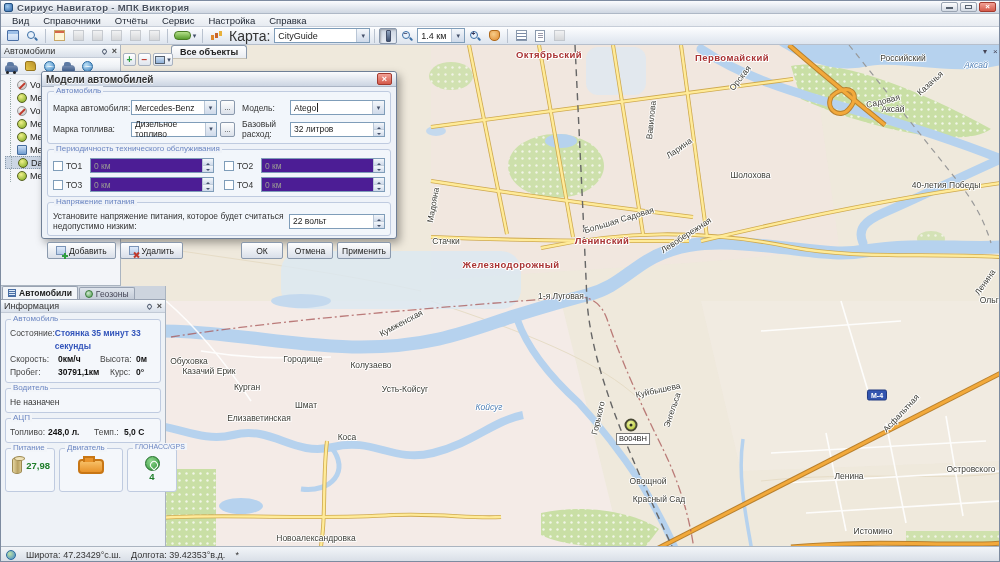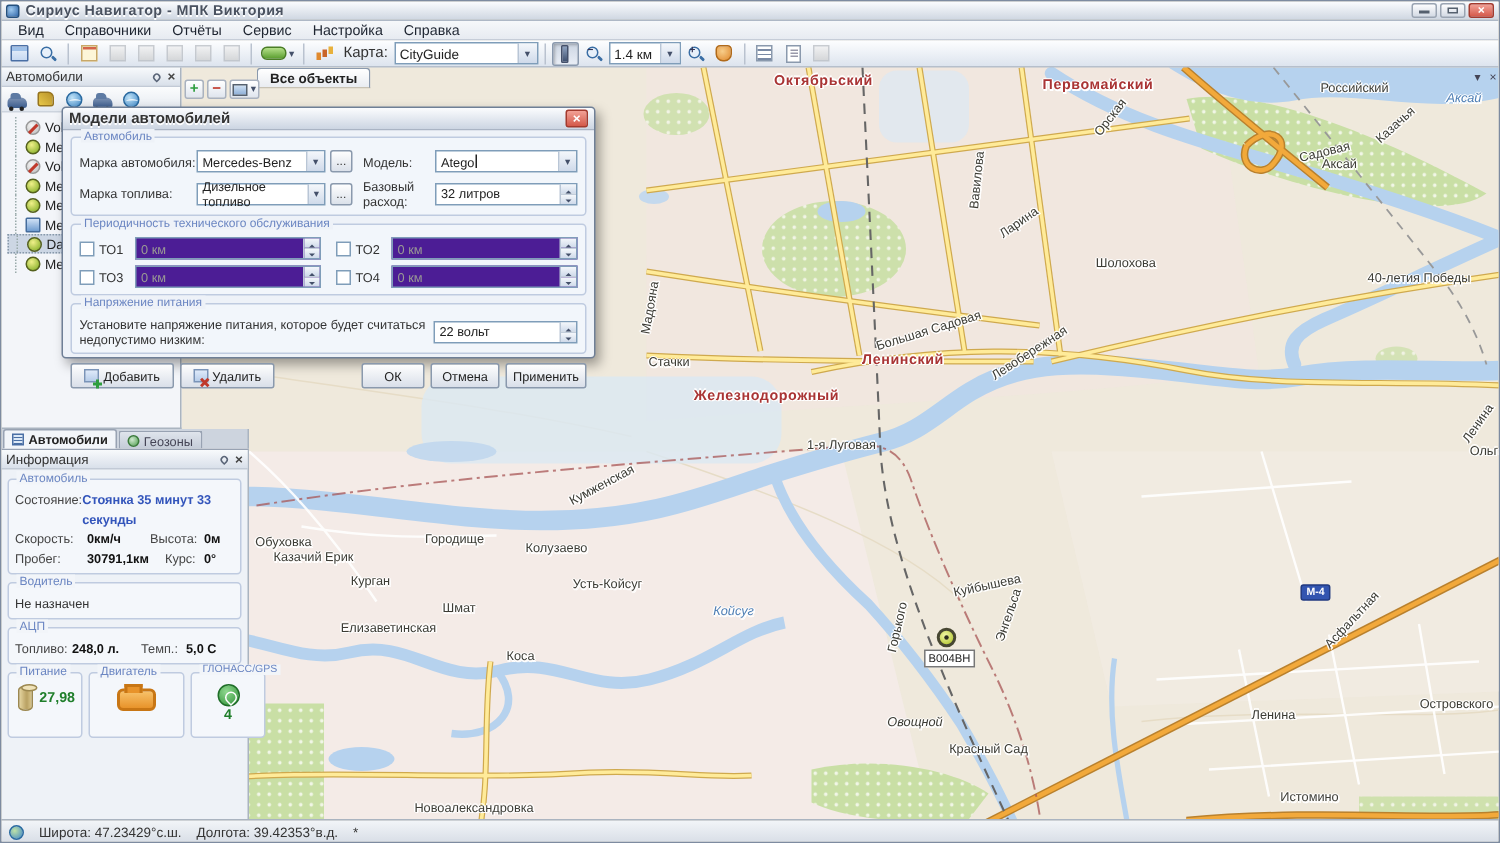--- a/index.html
+++ b/index.html
@@ -29,21 +29,21 @@
   .menu-item{padding:0 7px;font-size:9.5px;color:#1d2430;line-height:13px;}
 
   .toolbar{position:absolute;left:0;top:26px;width:100%;height:18px;z-index:40;
     background:linear-gradient(#fdfeff,#dde4ee);border-bottom:1px solid #b6bfcc;
     display:flex;align-items:center;padding:0 3px;gap:1px;}
   .tbtn{width:18px;height:16px;border:1px solid transparent;border-radius:2px;
     display:flex;align-items:center;justify-content:center;position:relative;}
   .tbtn.pressed{background:linear-gradient(#ccd5e2,#e9eef6);border-color:#8a99ad;
     box-shadow:inset 1px 1px 2px rgba(0,0,0,.25);}
   .tsep{width:1px;height:14px;background:#b9c2cf;margin:0 3px;}
-  .tlabel{font-size:10px;color:#333;margin:0 3px;}
+  .tlabel{font-size:14px;color:#333;margin:0 3px;}
   .combo{height:15px;background:#fff;border:1px solid #7f9db9;display:flex;align-items:center;
     font-size:9px;padding-left:3px;position:relative;}
   .combo .arr{margin-left:auto;width:13px;height:100%;border-left:1px solid #b9c6d6;
     background:linear-gradient(#f4f7fb,#cfdaea);display:flex;align-items:center;justify-content:center;
     font-size:7px;color:#44506a;}
   .tiny-arr{font-size:7px;color:#44506a;margin-left:2px;}
 
   
   .ic{display:inline-block;position:relative;}
   .i-win{width:12px;height:11px;border:1px solid #4a6fa5;border-radius:1px;
@@ -316,21 +316,21 @@
         <span class="mlabel plain" style="left: 188px; top: 360px; transform: translate(-50%, -50%);">Обуховка</span>
         <span class="mlabel plain" style="left: 208px; top: 370px; transform: translate(-50%, -50%);">Казачий Ерик</span>
         <span class="mlabel plain" style="left: 302px; top: 358px; transform: translate(-50%, -50%);">Городище</span>
         <span class="mlabel plain" style="left: 370px; top: 364px; transform: translate(-50%, -50%);">Колузаево</span>
         <span class="mlabel plain" style="left: 400px; top: 322px; transform: translate(-50%, -50%) rotate(-28deg);">Кумженская</span>
         <span class="mlabel plain" style="left: 404px; top: 388px; transform: translate(-50%, -50%);">Усть-Койсуг</span>
         <span class="mlabel plain" style="left: 246px; top: 386px; transform: translate(-50%, -50%);">Курган</span>
         <span class="mlabel plain" style="left: 305px; top: 404px; transform: translate(-50%, -50%);">Шмат</span>
         <span class="mlabel plain" style="left: 258px; top: 417px; transform: translate(-50%, -50%);">Елизаветинская</span>
         <span class="mlabel plain" style="left: 346px; top: 436px; transform: translate(-50%, -50%);">Коса</span>
-        <span class="mlabel plain" style="left: 609px; top: 480px; transform: translate(-50%, -50%); font-style: italic;">Овощной</span>
+        <span class="mlabel plain" style="left: 647px; top: 480px; transform: translate(-50%, -50%);">Овощной</span>
         <span class="mlabel plain" style="left: 658px; top: 498px; transform: translate(-50%, -50%);">Красный Сад</span>
         <span class="mlabel plain" style="left: 315px; top: 537px; transform: translate(-50%, -50%);">Новоалександровка</span>
         <span class="mlabel plain" style="left: 848px; top: 475px; transform: translate(-50%, -50%);">Ленина</span>
         <span class="mlabel plain" style="left: 872px; top: 530px; transform: translate(-50%, -50%);">Истомино</span>
         <span class="mlabel plain" style="left: 970px; top: 468px; transform: translate(-50%, -50%);">Островского</span>
         <span class="mlabel plain" style="left: 900px; top: 412px; transform: translate(-50%, -50%) rotate(-47deg);">Асфальтная</span>
         <span class="mlabel plain" style="left: 984px; top: 281px; transform: translate(-50%, -50%) rotate(-55deg);">Ленина</span>
         <span class="mlabel plain" style="left: 993px; top: 299px; transform: translate(-50%, -50%);">Ольгин</span>
         <span class="mlabel plain" style="left: 902px; top: 57px; transform: translate(-50%, -50%);">Российский</span>
         <span class="mlabel plain" style="left: 882px; top: 100px; transform: translate(-50%, -50%) rotate(-14deg);">Садовая</span>

